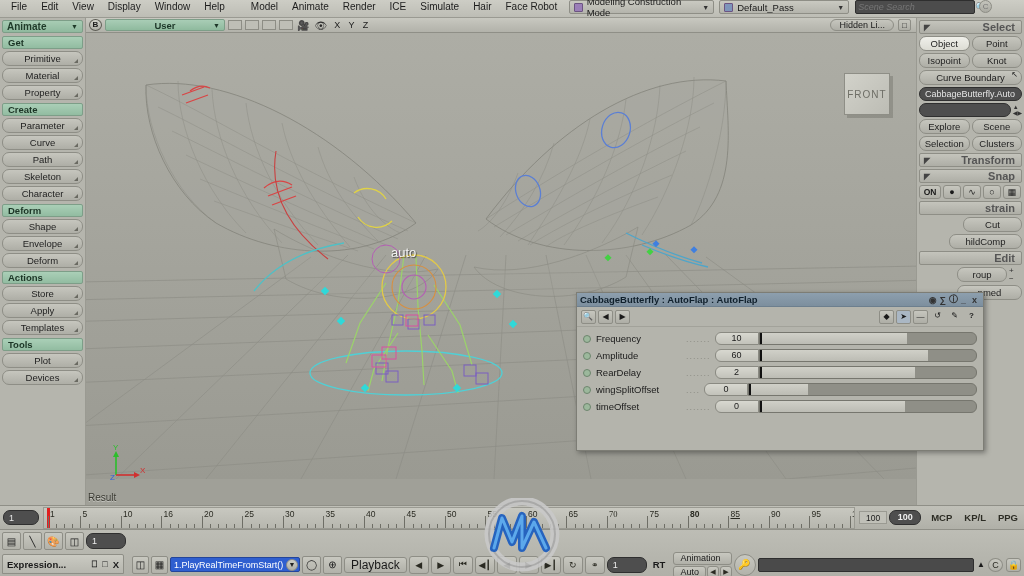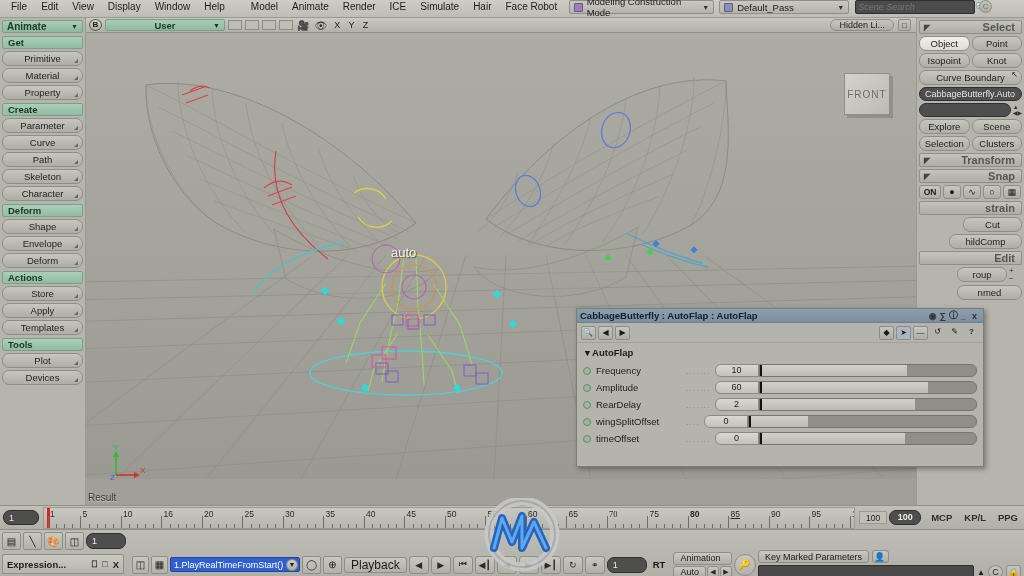--- a/index.html
+++ b/index.html
@@ -277,21 +277,21 @@
   .expr-tab{
     position:absolute; left:2px; top:24px; width:122px; height:20px;
     background:linear-gradient(#cacac2,#b6b6ae);
     border:1px solid #8e8e86; border-radius:2px 2px 0 0;
     display:flex; align-items:center; padding:0 4px; gap:5px;
     font-size:9.5px; font-weight:bold; z-index:6;
   }
 
   
   .ppg{
-    position:absolute; left:576px; top:308px; width:408px; height:159px;
+    position:absolute; left:576px; top:292px; width:408px; height:159px;
     background:#b4b4ac; border:1px solid #7d7d75;
     box-shadow:2px 2px 5px rgba(0,0,0,.35); z-index:10;
   }
   .ppg-title{
     height:14px; background:linear-gradient(#8d9fae,#7d8f9e);
     border-bottom:1px solid #6d7f8e;
     display:flex; align-items:center; padding:0 3px;
     font-size:9.5px; font-weight:bold; color:#10202c;
   }
   .ppg-title .sp{ margin-left:auto; display:flex; align-items:center; gap:3px; }
@@ -741,21 +741,20 @@
         <div class="tool-b">◆</div>
         <div class="tool-b" style="background:#aab7c4">➤</div>
         <div class="tool-b">—</div>
         <div class="tool-b" style="border:none;background:none">↺</div>
         <div class="tool-b" style="border:none;background:none">✎</div>
         <div class="tool-b" style="border:none;background:none;font-weight:bold">?</div>
       </div>
     </div>
 
     <div class="ppg-body">
-      <div class="ppg-sect">▾ <span>AutoFlap</span></div>
 
       <div class="prow">
         <span class="pled"></span>
         <span class="plab">Frequency</span>
         <span class="pdots">.......</span>
         <span class="pnum">10</span>
         <span class="pslider">
           <i class="pfill" style="width:68%"></i>
             <i class="phandle" style="left:0"></i>
         </span>
@@ -975,24 +974,20 @@
         <div class="pill-btn" style="height:13px;font-size:9px">Animation</div>
         <div style="display:flex;gap:1px">
           <div class="pill-btn" style="height:12px;font-size:9px">Auto</div>
           <div class="pb-btn" style="width:12px;height:12px;font-size:7px">◀</div>
           <div class="pb-btn" style="width:12px;height:12px;font-size:7px">▶</div>
         </div>
       </div>
       <div class="ico-btn" style="width:22px;height:22px;border-radius:11px">🔑</div>
       <div style="display:flex;flex-direction:column;gap:2px;flex:1;margin-right:3px">
         <div style="display:flex;gap:3px;align-items:center">
-          <div class="pill-btn" style="height:13px;font-size:9px">Key Marked Parameters</div>
-          <div class="pb-btn" style="width:17px;height:13px">👤</div>
-        </div>
-        <div style="display:flex;gap:3px;align-items:center">
           <div class="dark-slot" style="flex:1"></div>
           <span style="font-size:8px">▲</span>
           <div class="pb-btn" style="width:15px;height:14px;border-radius:50%">C</div>
           <div class="pb-btn" style="width:15px;height:14px">🔒</div>
         </div>
       </div>
     </div>
 
     <div class="expr-tab">
       <span>Expression...</span>

